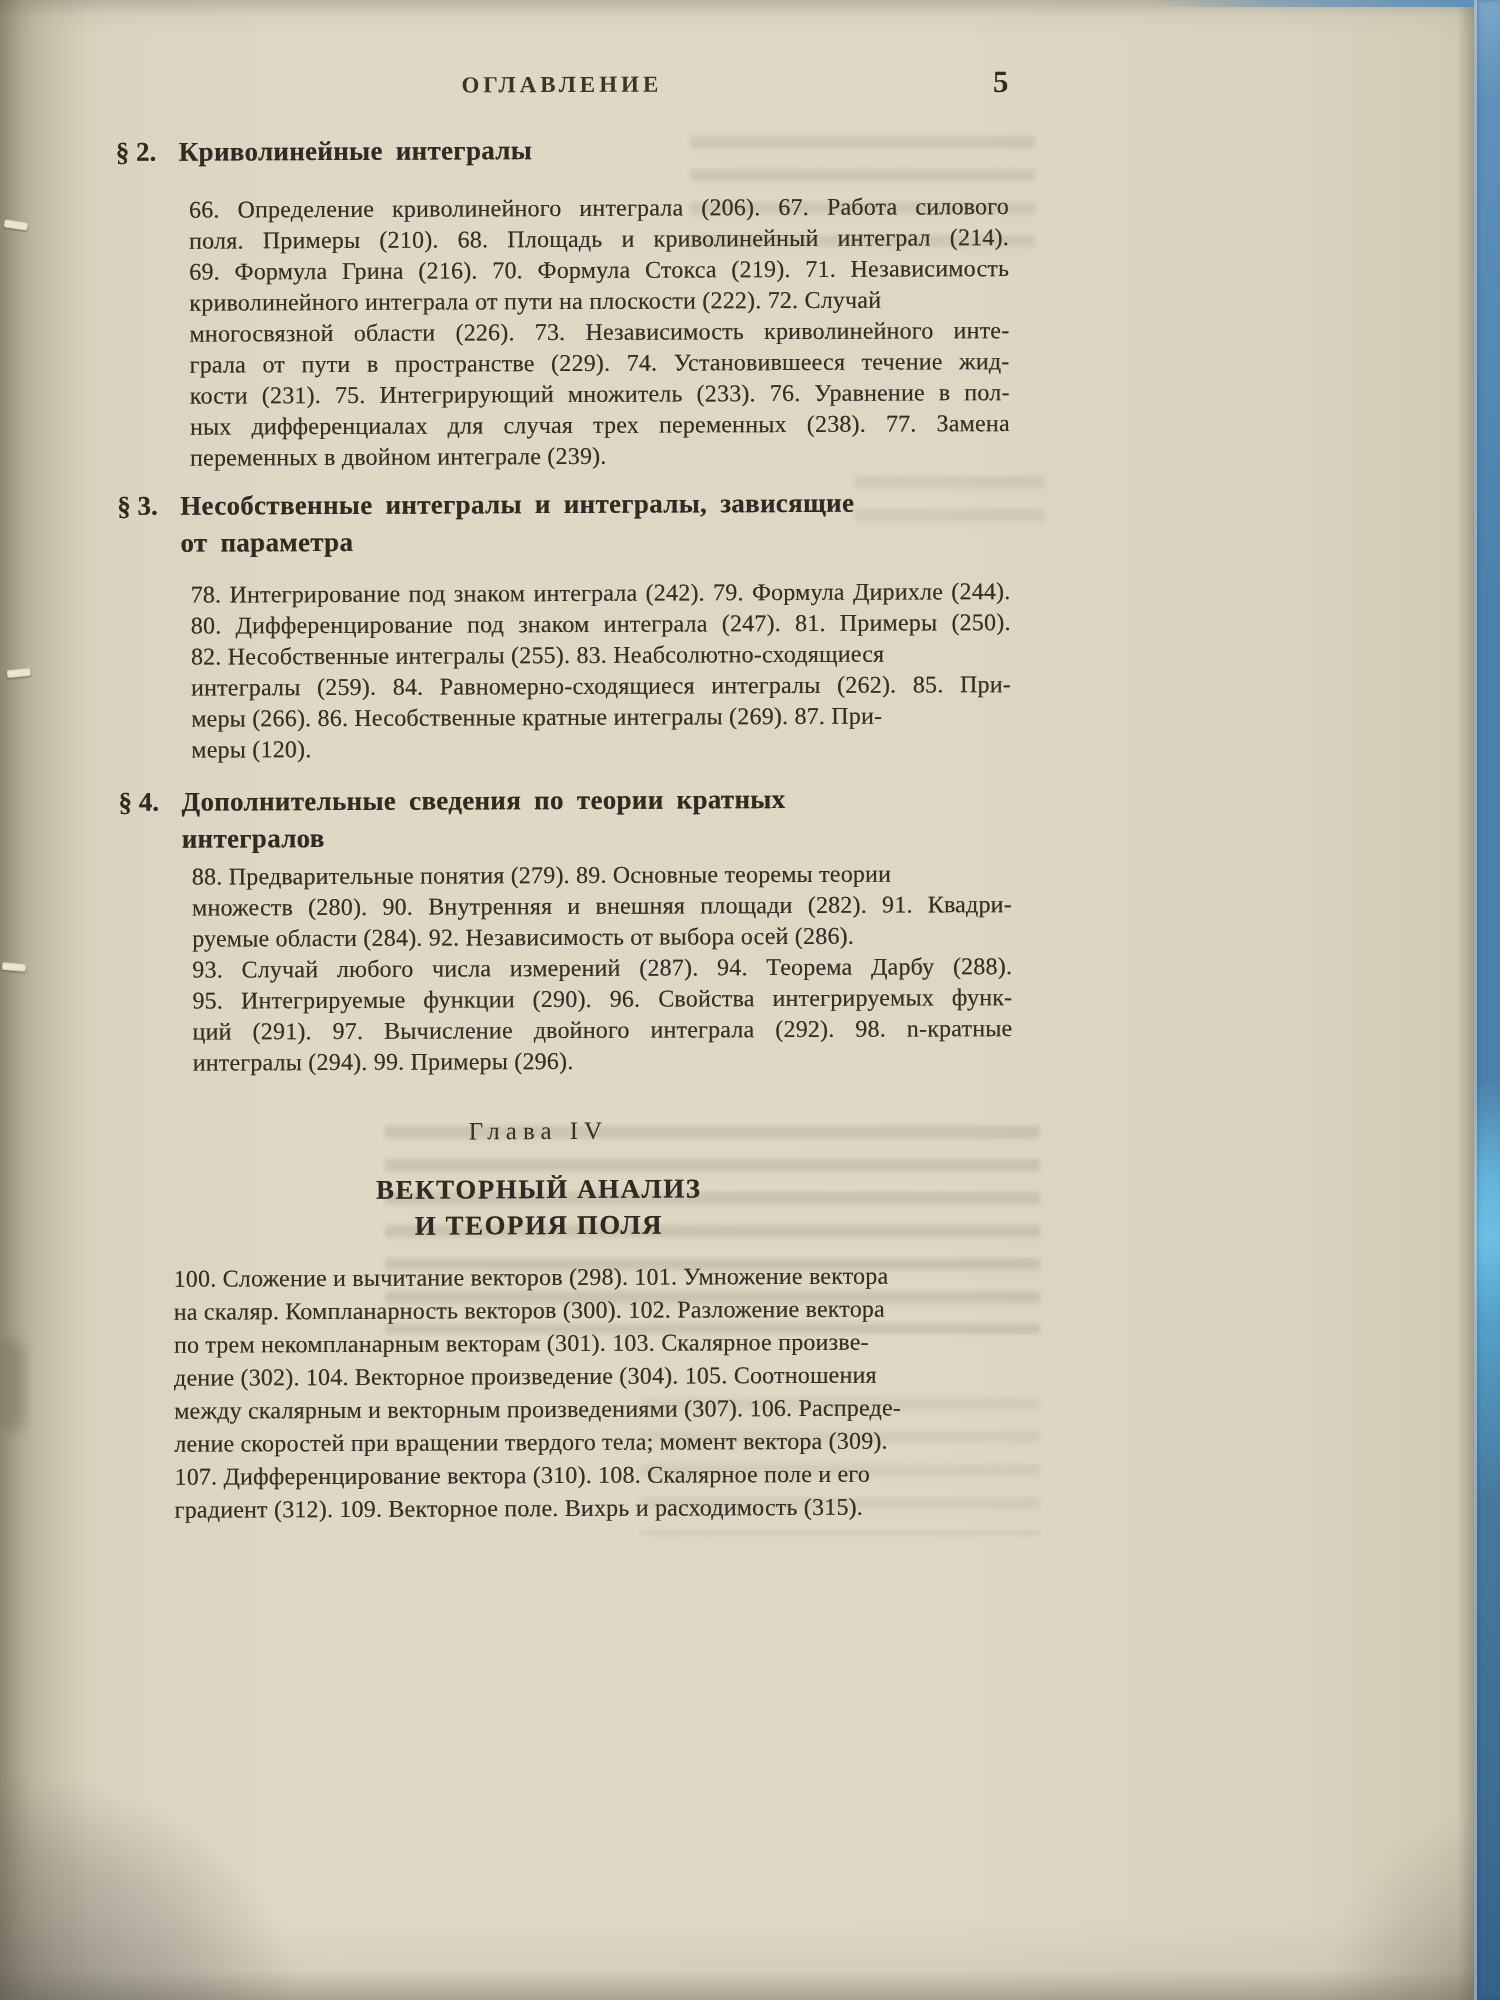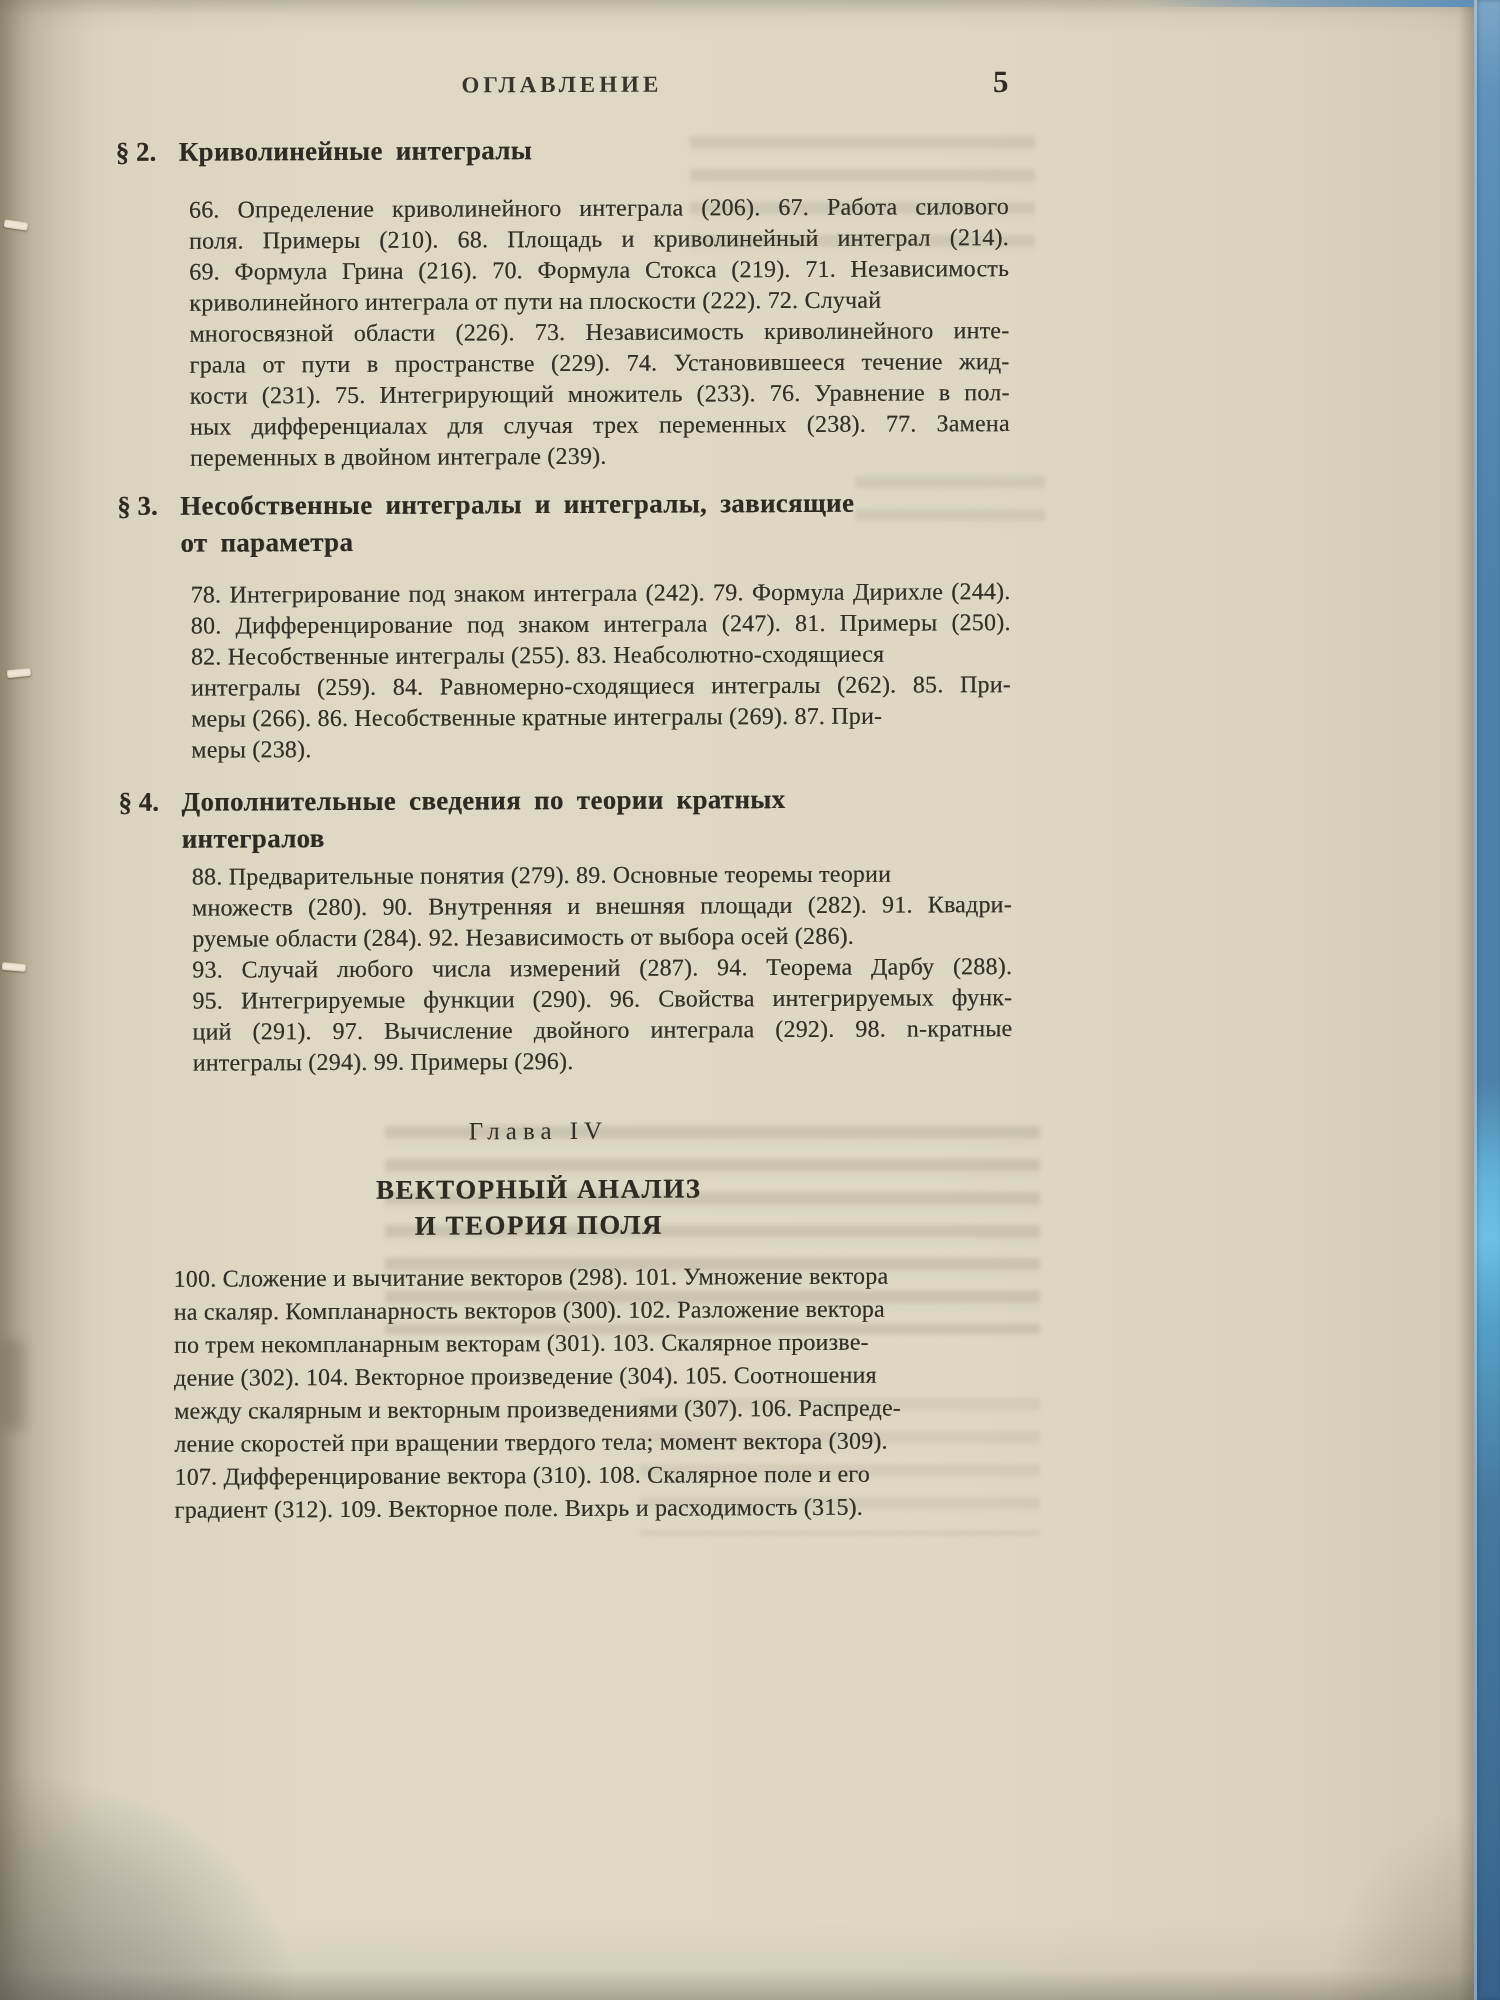--- a/index.html
+++ b/index.html
@@ -123,21 +123,21 @@
         <div class="hl">Несобственные интегралы и интегралы, зависящие</div>
         <div class="hl">от параметра</div>
       </div>
     </div>
     <div class="para para-s3">
       <div class="tl"><span style="word-spacing: 2.06px;">78. Интегрирование под знаком интеграла (242). 79. Формула Дирихле (244).</span></div>
       <div class="tl"><span style="word-spacing: 7.93px;">80. Дифференцирование под знаком интеграла (247). 81. Примеры (250).</span></div>
       <div class="tl"><span>82. Несобственные интегралы (255). 83. Неабсолютно-сходящиеся</span></div>
       <div class="tl"><span style="word-spacing: 10.32px;">интегралы (259). 84. Равномерно-сходящиеся интегралы (262). 85. При-</span></div>
       <div class="tl"><span>меры (266). 86. Несобственные кратные интегралы (269). 87. При-</span></div>
-      <div class="tl tl-last"><span>меры (238).</span></div>
+      <div class="tl tl-last"><span>меры (120).</span></div>
     </div>
 
     <div class="sec-head sec-s4">
       <span class="sec-prefix">§ 4.</span>
       <div class="sec-title">
         <div class="hl">Дополнительные сведения по теории кратных</div>
         <div class="hl">интегралов</div>
       </div>
     </div>
     <div class="para para-s4">

